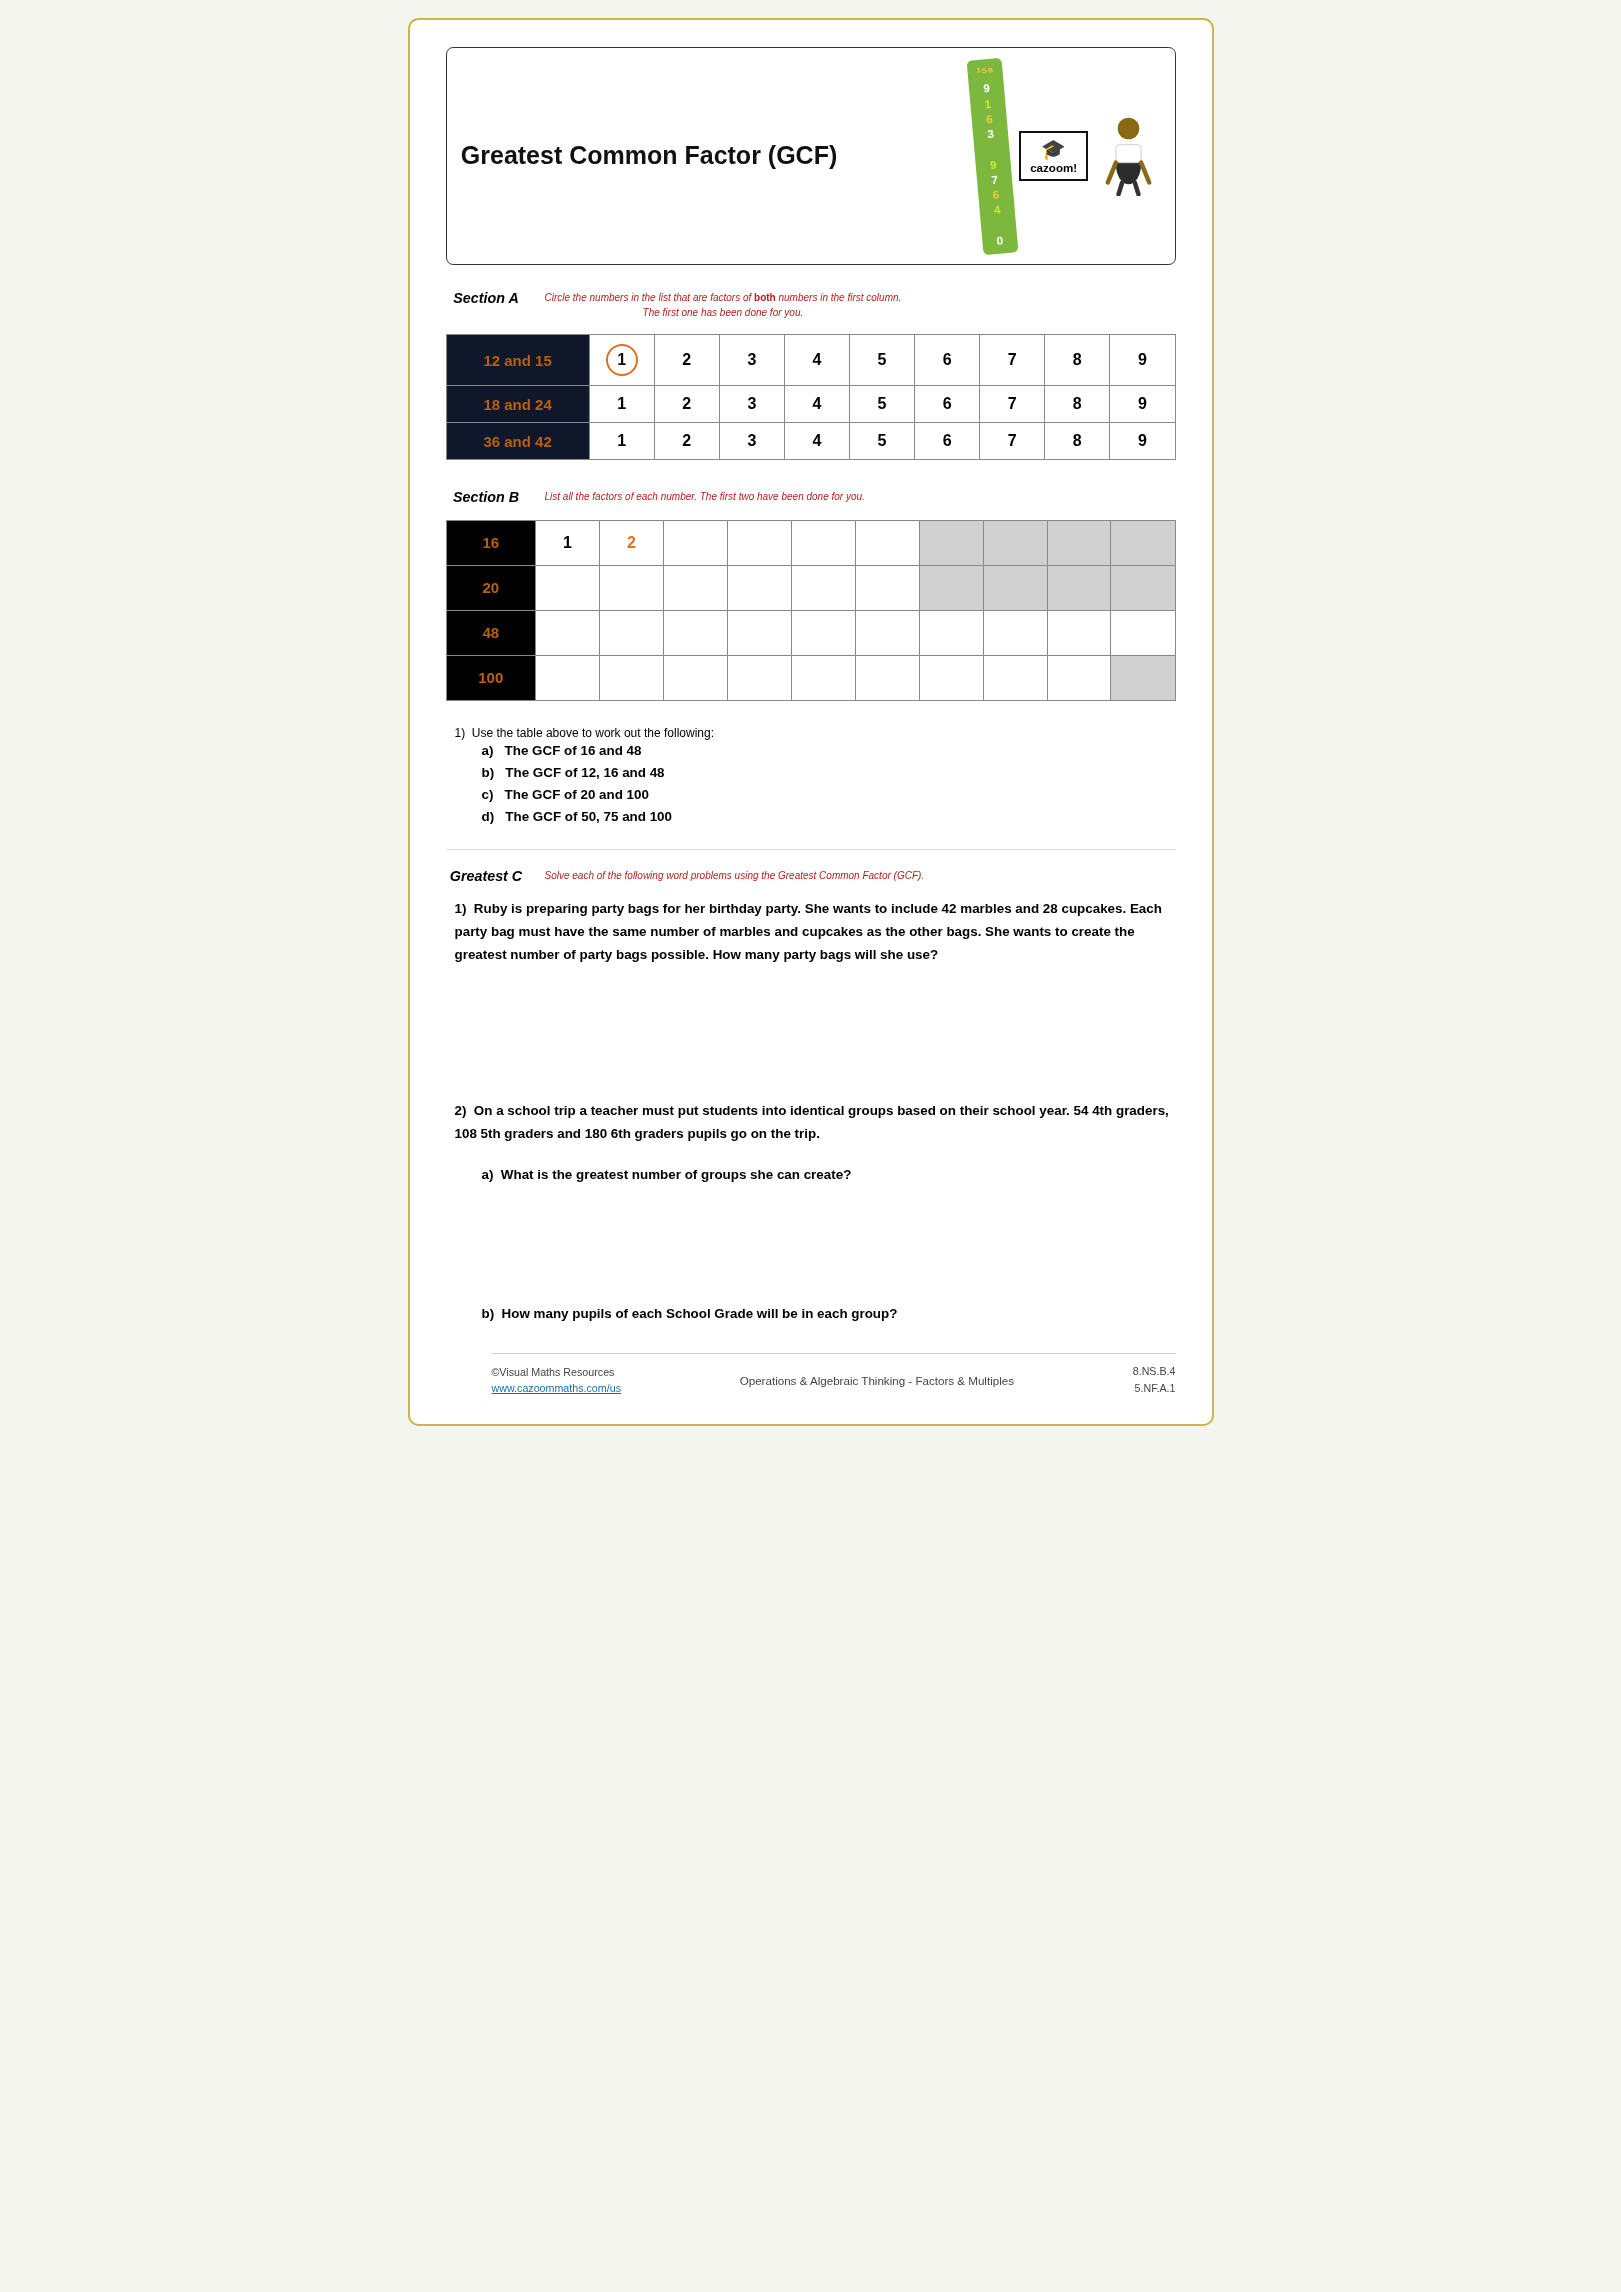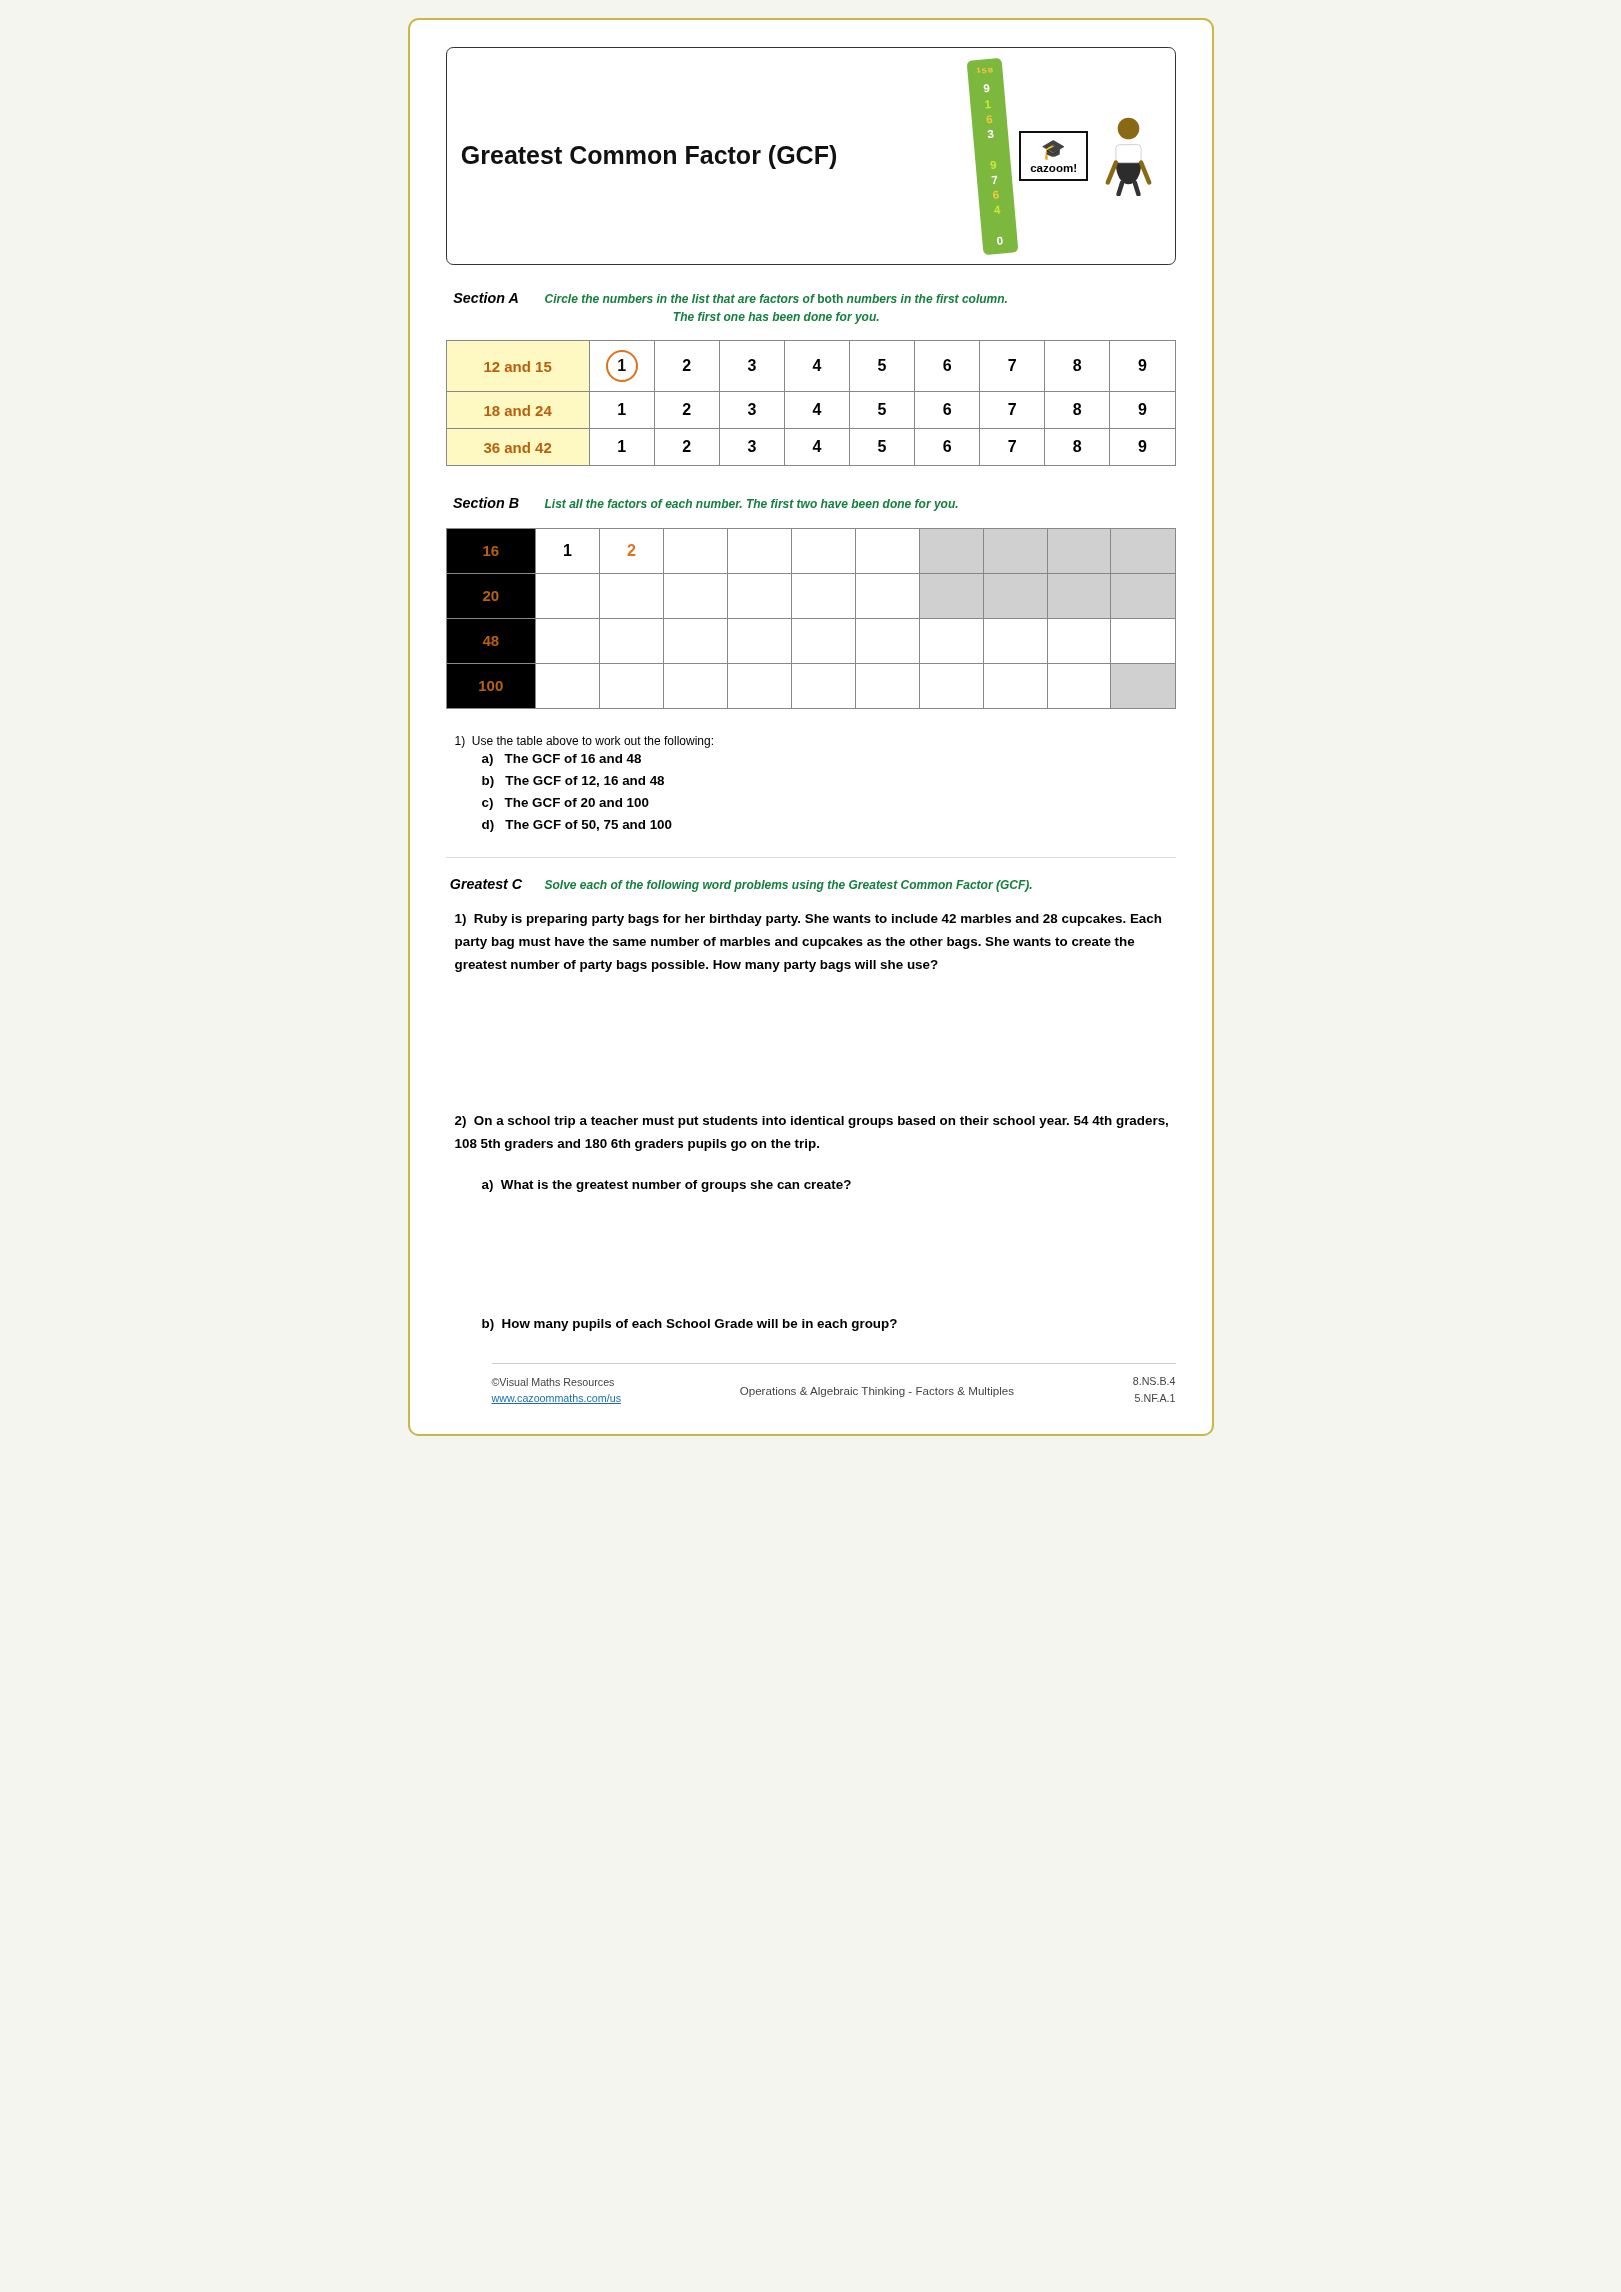--- a/index.html
+++ b/index.html
@@ -82,45 +82,44 @@
       text-align: center;
     }
     .section-label {
       font-weight: 900;
       font-style: italic;
       font-size: 14.3px;
       min-width: 81px;
     }
     .section-desc {
       font-style: italic;
-      font-size: 12px;
-      color: #15803d;
+      font-size: 10px;
+      color: #b91c1c;
       line-height: 1.5;
-      font-weight: bold;
     }
     .section-desc strong {
       font-style: normal;
     }
 
     
     .table-a {
       width: 100%;
       border-collapse: collapse;
       margin-bottom: 29px;
     }
     .table-a td {
       border: 1.3px solid #888;
       text-align: center;
       font-size: 16px;
       font-weight: bold;
       padding: 9px 5.4px;
       min-width: 45px;
     }
     .table-a .row-label {
-      background: #fef9c3;
+      background: #0f172a;
       color: #b86010;
       font-size: 15px;
       font-weight: 900;
       padding: 9px 12.5px;
       text-align: center;
       min-width: 99px;
     }
     .circle-1 {
       display: inline-flex;
       align-items: center;

